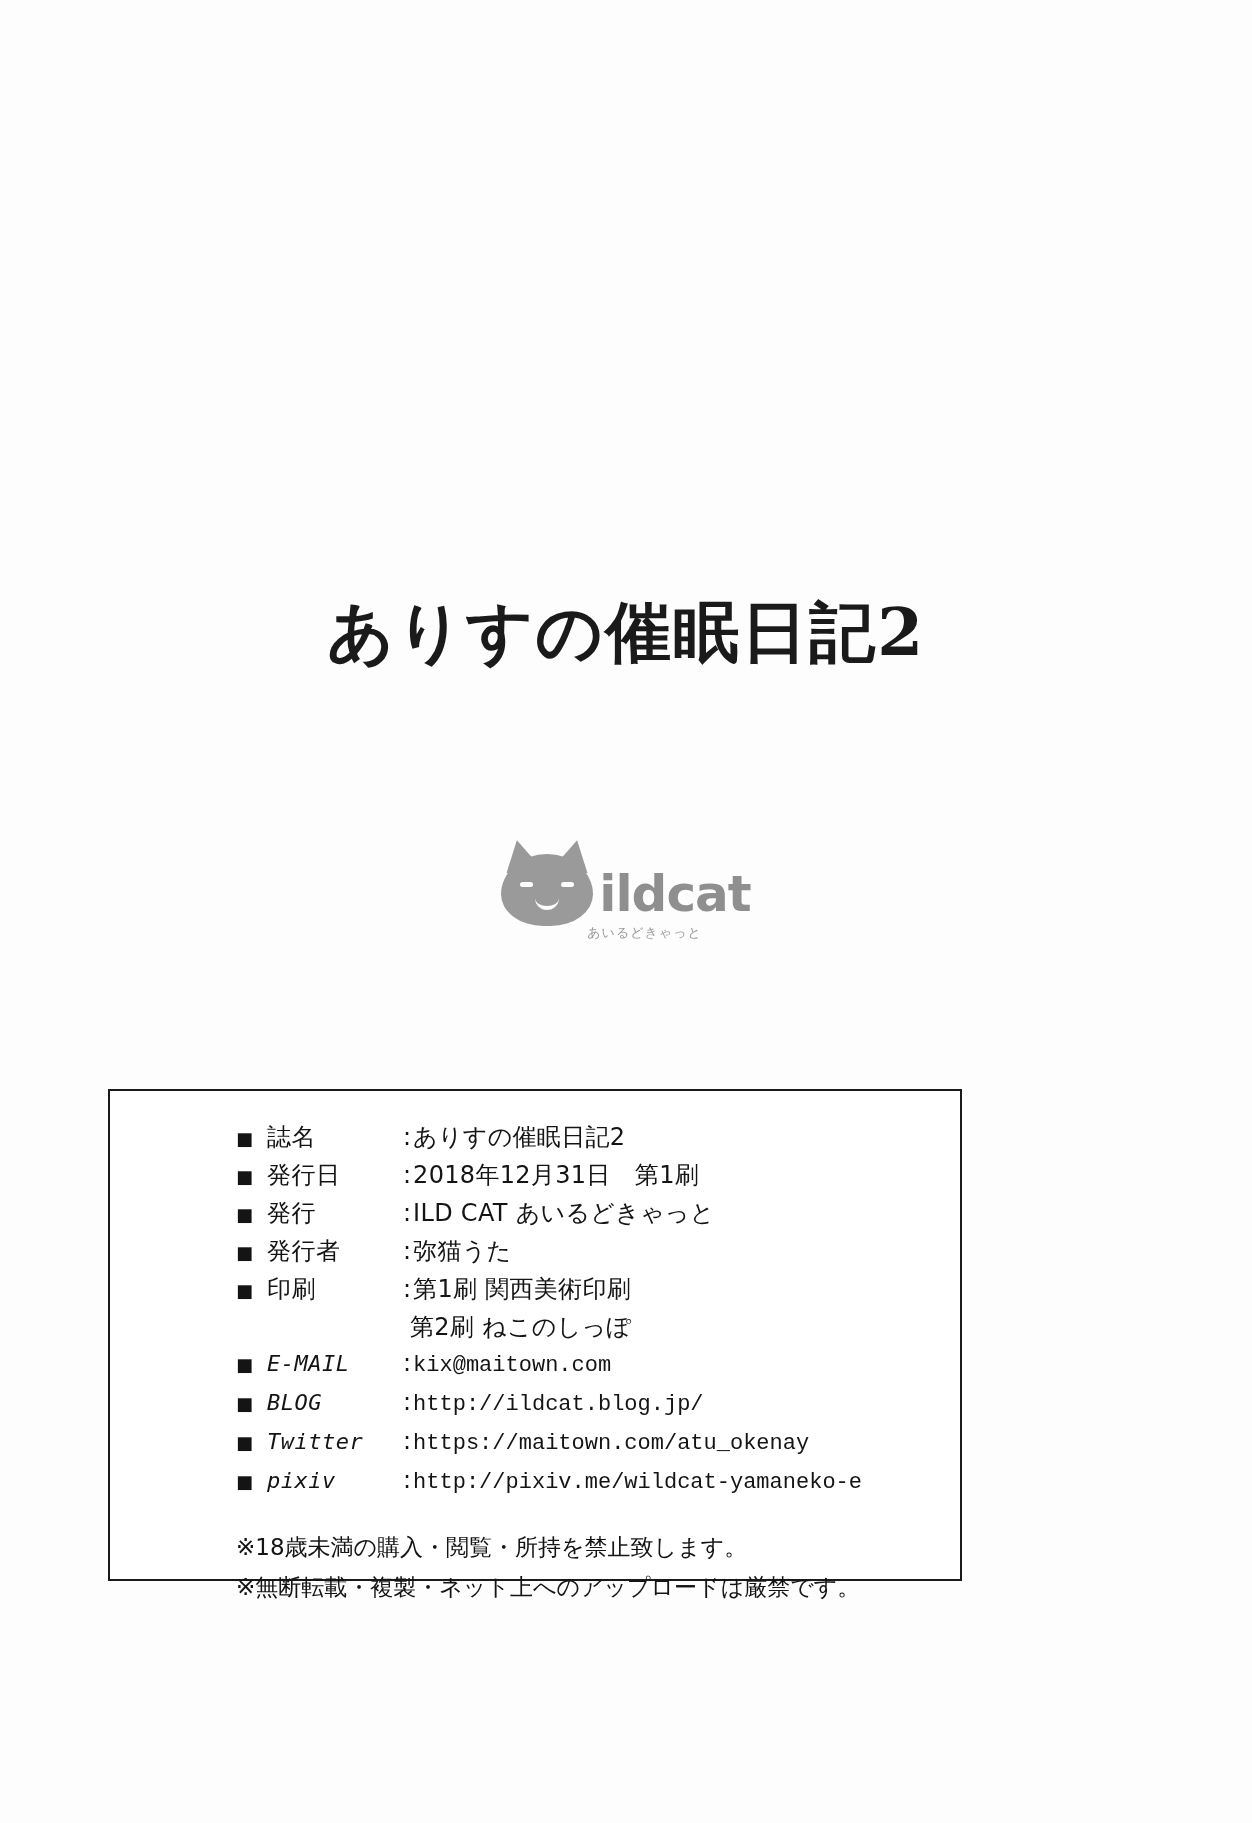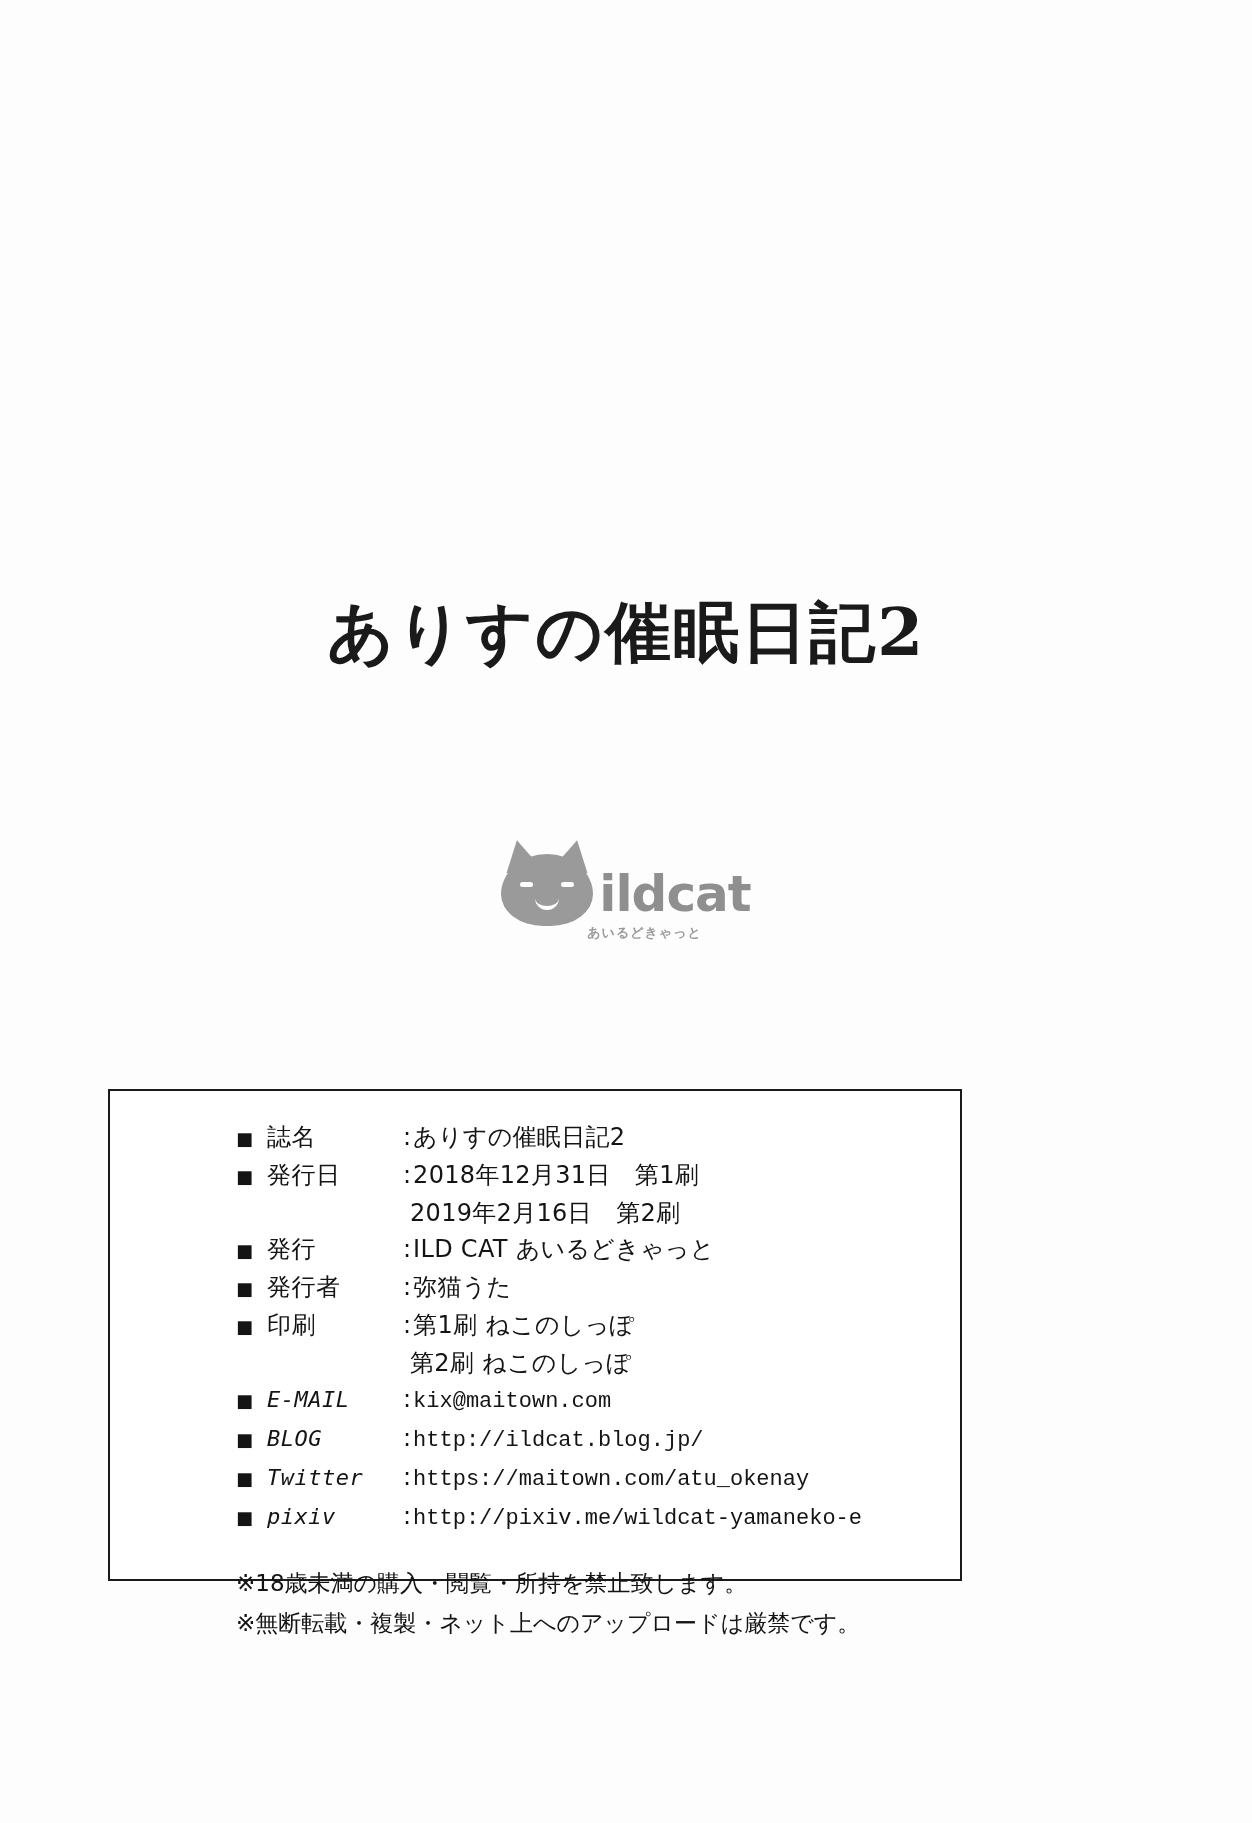--- a/index.html
+++ b/index.html
@@ -107,21 +107,20 @@
   }
   .logo-sub {
     position: absolute;
     left: 86px;
     bottom: -16px;
     font-family: "DejaVu Sans", sans-serif;
     font-size: 13px;
     color: #9a9a9a;
     letter-spacing: 1px;
     white-space: nowrap;
-    font-weight: bold;
   }
 
   
   .colophon {
     position: absolute;
     left: 108px;
     top: 1089px;
     width: 854px;
     height: 492px;
     border: 2px solid #1a1a1a;
@@ -208,44 +207,40 @@
         <span class="value jp">ありすの催眠日記2</span>
       </div>
 
       <div class="row">
         <span class="mark">■</span>
         <span class="label jp">発行日</span>
         <span class="sep">:</span>
         <span class="value jp">2018年12月31日　第1刷</span>
       </div>
 
-      <div class="row cont">
-        <span class="label" style="min-width:136px"></span>
-        <span class="value jp">2019年2月16日　第2刷</span>
-      </div>
 
       <div class="row">
         <span class="mark">■</span>
         <span class="label jp">発行</span>
         <span class="sep">:</span>
         <span class="value jp">ILD CAT あいるどきゃっと</span>
       </div>
 
       <div class="row">
         <span class="mark">■</span>
         <span class="label jp">発行者</span>
         <span class="sep">:</span>
         <span class="value jp">弥猫うた</span>
       </div>
 
       <div class="row">
         <span class="mark">■</span>
         <span class="label jp">印刷</span>
         <span class="sep">:</span>
-        <span class="value jp">第1刷 ねこのしっぽ</span>
+        <span class="value jp">第1刷 関西美術印刷</span>
       </div>
 
       <div class="row cont">
         <span class="label" style="min-width:136px"></span>
         <span class="value jp">第2刷 ねこのしっぽ</span>
       </div>
 
       <div class="row">
         <span class="mark">■</span>
         <span class="label wide-mono">E-MAIL</span>

